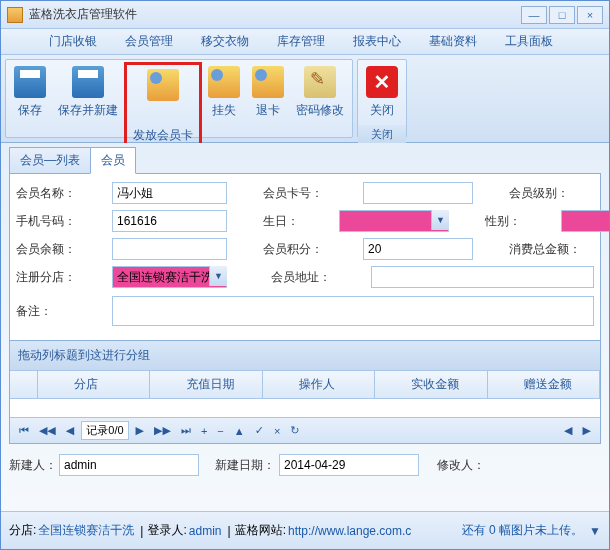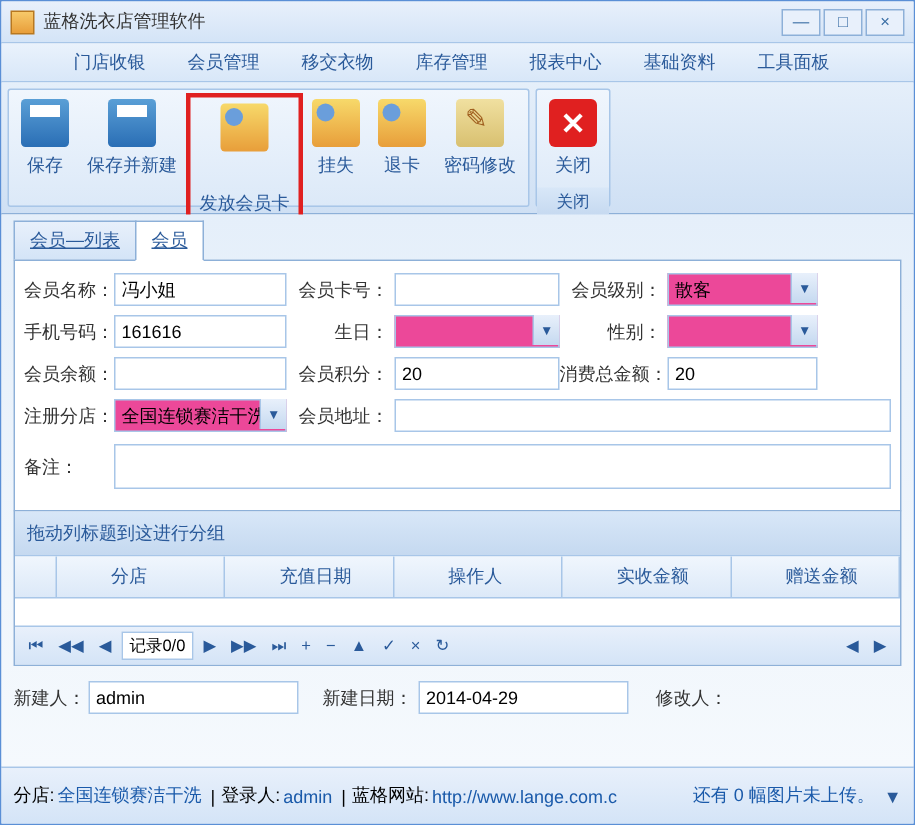--- a/index.html
+++ b/index.html
@@ -23,24 +23,24 @@
 .rbtn .rlabel { font-size: 12px; color: #2a5a9a; white-space: nowrap; }
 .savei { background: linear-gradient(#5a9fd6, #2a6eb5); border-radius: 3px; position: relative; }
 .savei::after { content: ''; position: absolute; top: 4px; left: 6px; width: 20px; height: 8px; background: #fff; }
 .cardi { background: linear-gradient(#f7d96a, #e89e3a); border-radius: 3px; position: relative; }
 .cardi::before { content: ''; position: absolute; top: 3px; left: 3px; width: 12px; height: 12px; background: #6a9edb; border-radius: 50%; }
 .closei { background: #e02020; border-radius: 4px; color: #fff; font-size: 20px; font-weight: bold; }
 .editi { background: linear-gradient(#f0e0a0, #d8c070); border-radius: 3px; position: relative; }
 .editi::after { content: '✎'; position: absolute; top: 2px; left: 6px; font-size: 18px; color: #a06020; }
 .content { flex: 1; padding: 4px 8px 0; background: linear-gradient(#e5effa, #f5f9fd); overflow: hidden; display: flex; flex-direction: column; }
 .tabs { display: flex; }
-.tab { padding: 4px 10px; border: 1px solid #8db0d8; background: linear-gradient(#e8f0fb, #d4e4f7); color: #2a5a9a; cursor: pointer; margin-right: -1px; text-decoration: underline; }
+.tab { padding: 4px 10px; border: 1px solid #8db0d8; background: linear-gradient(#e8f0fb, #d4e4f7); color: #2a5a9a; cursor: pointer; margin-right: -1px; }
 .tab.active { background: #fff; border-bottom-color: #fff; position: relative; z-index: 1; }
 .form-panel { border: 1px solid #8db0d8; background: #fff; padding: 8px 6px; margin-top: -1px; }
-.form-row { display: flex; align-items: center; margin-bottom: 6px; }
+.form-row { display: flex; align-items: center; margin-bottom: 6px; gap: 36px; }
 .flabel { width: 60px; text-align: left; color: #333; padding-right: 4px; white-space: nowrap; }
 .flabel.r { text-align: right; }
 .finput { border: 1px solid #a8c6e8; height: 22px; padding: 0 4px; background: #fff; }
 .finput.sel { background: #ec4899; position: relative; }
 .sel-arrow { position: absolute; right: 0; top: 0; width: 18px; height: 20px; background: linear-gradient(#e8f0fb, #c5d9f0); border-left: 1px solid #a8c6e8; display: flex; align-items: center; justify-content: center; color: #2a5a9a; font-size: 9px; }
 .w1 { width: 115px; } .w2 { width: 110px; } .w3 { width: 100px; }
 .subtabs { display: flex; margin-top: 6px; }
 .subtab { padding: 4px 12px; border: 1px solid #8db0d8; background: linear-gradient(#f0f6fd, #dce9f8); color: #2a5a9a; cursor: pointer; margin-right: 2px; }
 .subtab.active { background: #fff; border-bottom-color: #fff; }
 .grid-panel { border: 1px solid #8db0d8; background: #fff; margin-top: -1px; }

